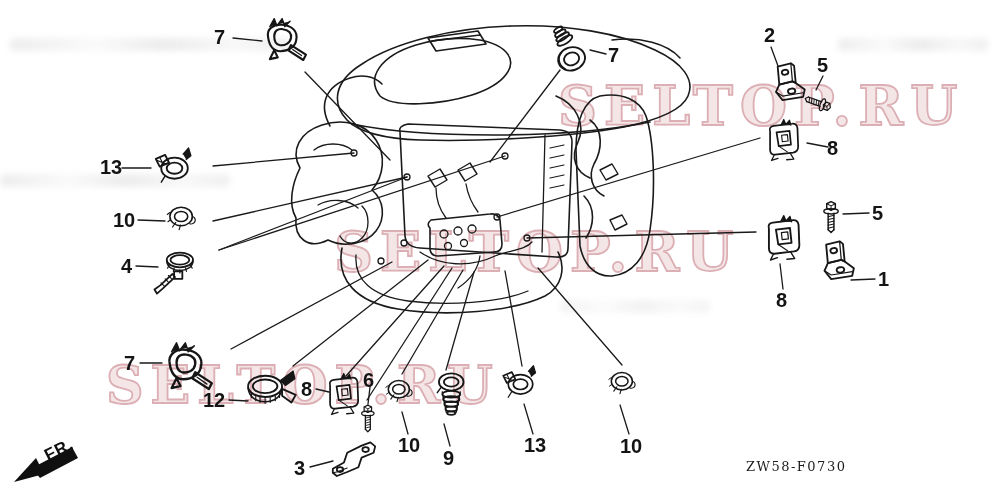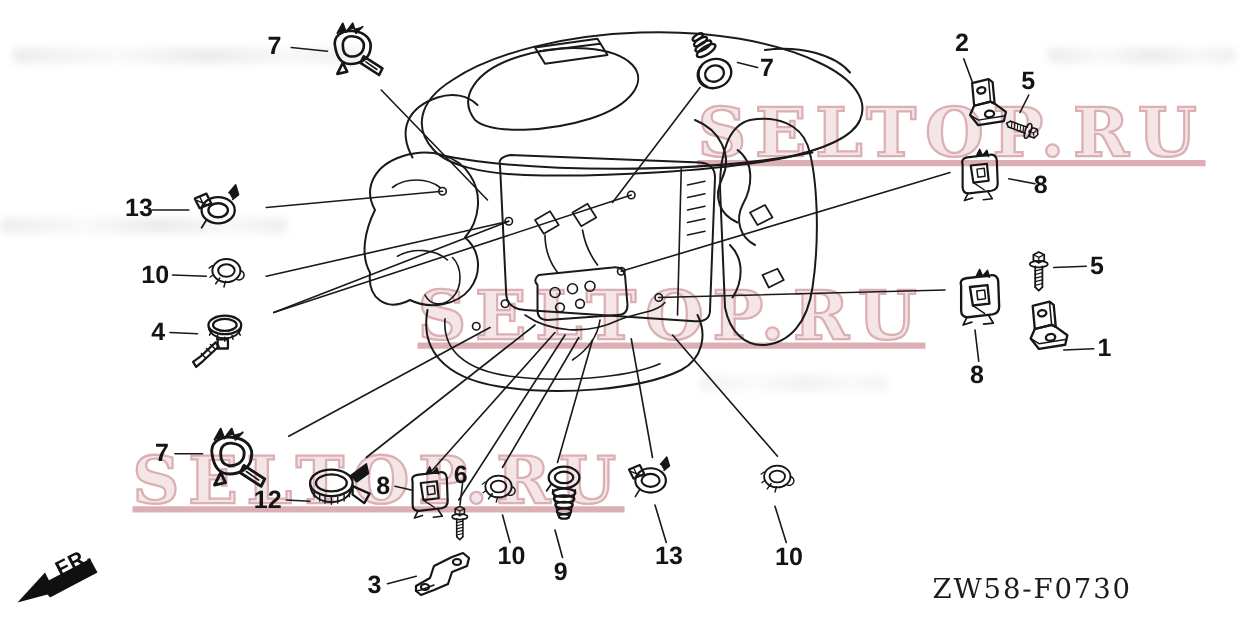--- a/index.html
+++ b/index.html
@@ -3,26 +3,26 @@
 <meta charset="utf-8">
 <style>
   html,body{margin:0;padding:0;background:#ffffff;}
   .canvas{position:relative;width:1000px;height:499px;background:#ffffff;overflow:hidden;
           font-family:"Liberation Sans",sans-serif;}
   .art{position:absolute;left:0;top:0;width:1000px;height:499px;}
   .callout{position:absolute;font:bold 20px "Liberation Sans",sans-serif;color:#141414;
            line-height:1;user-select:none;}
   .wm{position:absolute;font-family:"DejaVu Serif",serif;font-weight:bold;
       color:#f4e6e7;-webkit-text-stroke:1.8px #dcafb4;letter-spacing:7px;
-      white-space:nowrap;pointer-events:none;text-decoration:underline;}
+      white-space:nowrap;pointer-events:none;}
   .wm1{left:558px;top:74px;font-size:54px;}
   .wm2{left:334px;top:220px;font-size:54px;}
   .wm3{left:106px;top:354px;font-size:52px;}
   .code{position:absolute;left:746px;top:459px;font-family:"DejaVu Serif",serif;
-        font-size:22px;letter-spacing:1.5px;color:#1c1c1c;}
+        font-size:13px;letter-spacing:1.5px;color:#1c1c1c;}
   .fr-label{position:absolute;left:44px;top:440px;font:bold 17px "Liberation Sans",sans-serif;
             color:#101010;transform:rotate(-27deg);letter-spacing:1px;}
   .smudge{position:absolute;height:13px;border-radius:5px;filter:blur(3px);
           background:linear-gradient(90deg,rgba(110,110,110,.12),rgba(110,110,110,.04) 30%,
                      rgba(110,110,110,.13) 55%,rgba(110,110,110,.05) 80%,rgba(110,110,110,.11));}
 </style>
 </head>
 <body>
 
 <div class="canvas">

